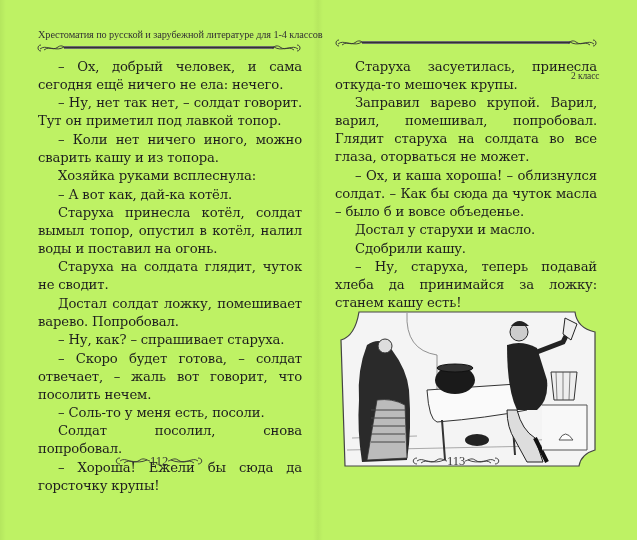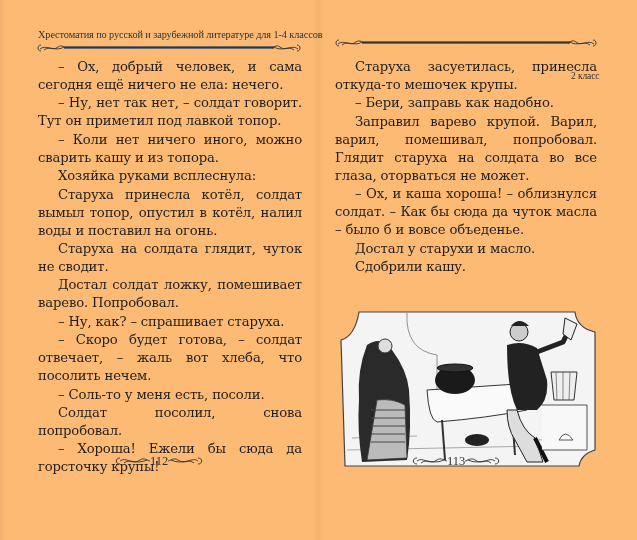--- a/index.html
+++ b/index.html
@@ -1,19 +1,19 @@
 <!DOCTYPE html>
 <html><head>
 <meta charset="utf-8">
 <style>
   * { box-sizing: border-box; margin: 0; padding: 0; }
   html, body { width: 637px; height: 540px; background: #ffffff; overflow: hidden; }
   body { position: relative; font-family: "DejaVu Serif", "Liberation Serif", serif; color: #1c1c1c; }
 
-  .spread { position: absolute; left: 0; top: 0; width: 637px; height: 540px; background: #fdba74; }
+  .spread { position: absolute; left: 0; top: 0; width: 637px; height: 540px; background: #bef264; }
   .page { position: absolute; top: 0; height: 540px; }
   .page-left { left: 0; width: 318px; }
   .page-right { left: 318px; width: 319px; }
 
   .gutter-shadow {
     position: absolute; left: 313px; top: 0; width: 10px; height: 540px;
     background: linear-gradient(to right, rgba(0,0,0,0) 0%, rgba(0,0,0,0.04) 50%, rgba(0,0,0,0) 100%);
   }
   .edge-shadow-left {
     position: absolute; left: 0; top: 0; width: 6px; height: 540px;
@@ -77,25 +77,26 @@
       <svg style="right:0" width="30" height="12" viewBox="0 0 30 12">
         <path d="M25 9 C29 9 29 3 25 3 M26 7 C20 2 14 10 8 5 C4 2 1 6 0 6 M22 8 C16 3 10 10 2 5" fill="none" stroke="#333" stroke-width="0.9"></path>
       </svg>
     </div>
 
     <div class="text-block">
       <p>– Ох, добрый человек, и сама сегодня ещё ничего не ела: нечего.</p>
       <p>– Ну, нет так нет, – солдат говорит. Тут он приметил под лавкой топор.</p>
       <p>– Коли нет ничего иного, можно сварить кашу и из топора.</p>
       <p>Хозяйка руками всплеснула:</p>
+      <p>– А вот как, дай-ка котёл.</p>
       <p>Старуха принесла котёл, солдат вымыл топор, опустил в котёл, налил воды и поставил на огонь.</p>
       <p>Старуха на солдата глядит, чуток не сводит.</p>
       <p>Достал солдат ложку, помешивает варево. Попробовал.</p>
       <p>– Ну, как? – спрашивает старуха.</p>
-      <p>– Скоро будет готова, – солдат отвечает, – жаль вот хлеба, что посолить нечем.</p>
+      <p>– Скоро будет готова, – солдат отвечает, – жаль вот говорит, что посолить нечем.</p>
       <p>– Соль-то у меня есть, посоли.</p>
       <p>Солдат посолил, снова попробовал.</p>
       <p>– Хороша! Ежели бы сюда да горсточку крупы!</p>
     </div>
 
     <div class="folio">
       <svg width="36" height="12" viewBox="0 0 36 12">
         <path d="M6 9 C1 9 1 3 6 3 M6 6 C12 1 18 11 26 5 C30 2 34 6 36 6 M10 8 C16 3 22 10 33 5" fill="none" stroke="#333" stroke-width="0.9"></path>
       </svg>
       <span class="num">112</span>
@@ -112,25 +113,25 @@
         <path d="M5 9 C1 9 1 3 5 3 M4 7 C10 2 16 10 22 5 C26 2 29 6 30 6 M8 8 C14 3 20 10 28 5" fill="none" stroke="#333" stroke-width="0.9"></path>
       </svg>
       <div class="bar"></div>
       <svg style="right:0" width="30" height="12" viewBox="0 0 30 12">
         <path d="M25 9 C29 9 29 3 25 3 M26 7 C20 2 14 10 8 5 C4 2 1 6 0 6 M22 8 C16 3 10 10 2 5" fill="none" stroke="#333" stroke-width="0.9"></path>
       </svg>
     </div>
 
     <div class="text-block">
       <p>Старуха засуетилась, принесла откуда-то мешочек крупы.</p>
-      <p>– Бери, заправь как надобно.</p>
       <p>Заправил варево крупой. Варил, варил, помешивал, попробовал. Глядит старуха на солдата во все глаза, оторваться не может.</p>
       <p>– Ох, и каша хороша! – облизнулся солдат. – Как бы сюда да чуток масла – было б и вовсе объеденье.</p>
       <p>Достал у старухи и масло.</p>
       <p>Сдобрили кашу.</p>
+      <p>– Ну, старуха, теперь подавай хлеба да принимайся за ложку: станем кашу есть!</p>
     </div>
 
     <div class="illustration">
       <svg viewBox="0 0 260 158" preserveAspectRatio="none">
 
         <path d="M22 2 L238 2 Q240 18 258 22 L258 140 Q244 144 242 156 L8 156 L4 30 Q18 26 22 2 Z" fill="#f4f4f4" stroke="#444" stroke-width="1.2"></path>
 
         <path d="M70 3 Q68 40 100 45 L100 110" fill="none" stroke="#777" stroke-width="0.8"></path>
         <path d="M28 65 Q40 50 55 60" fill="none" stroke="#555" stroke-width="3"></path>
 

